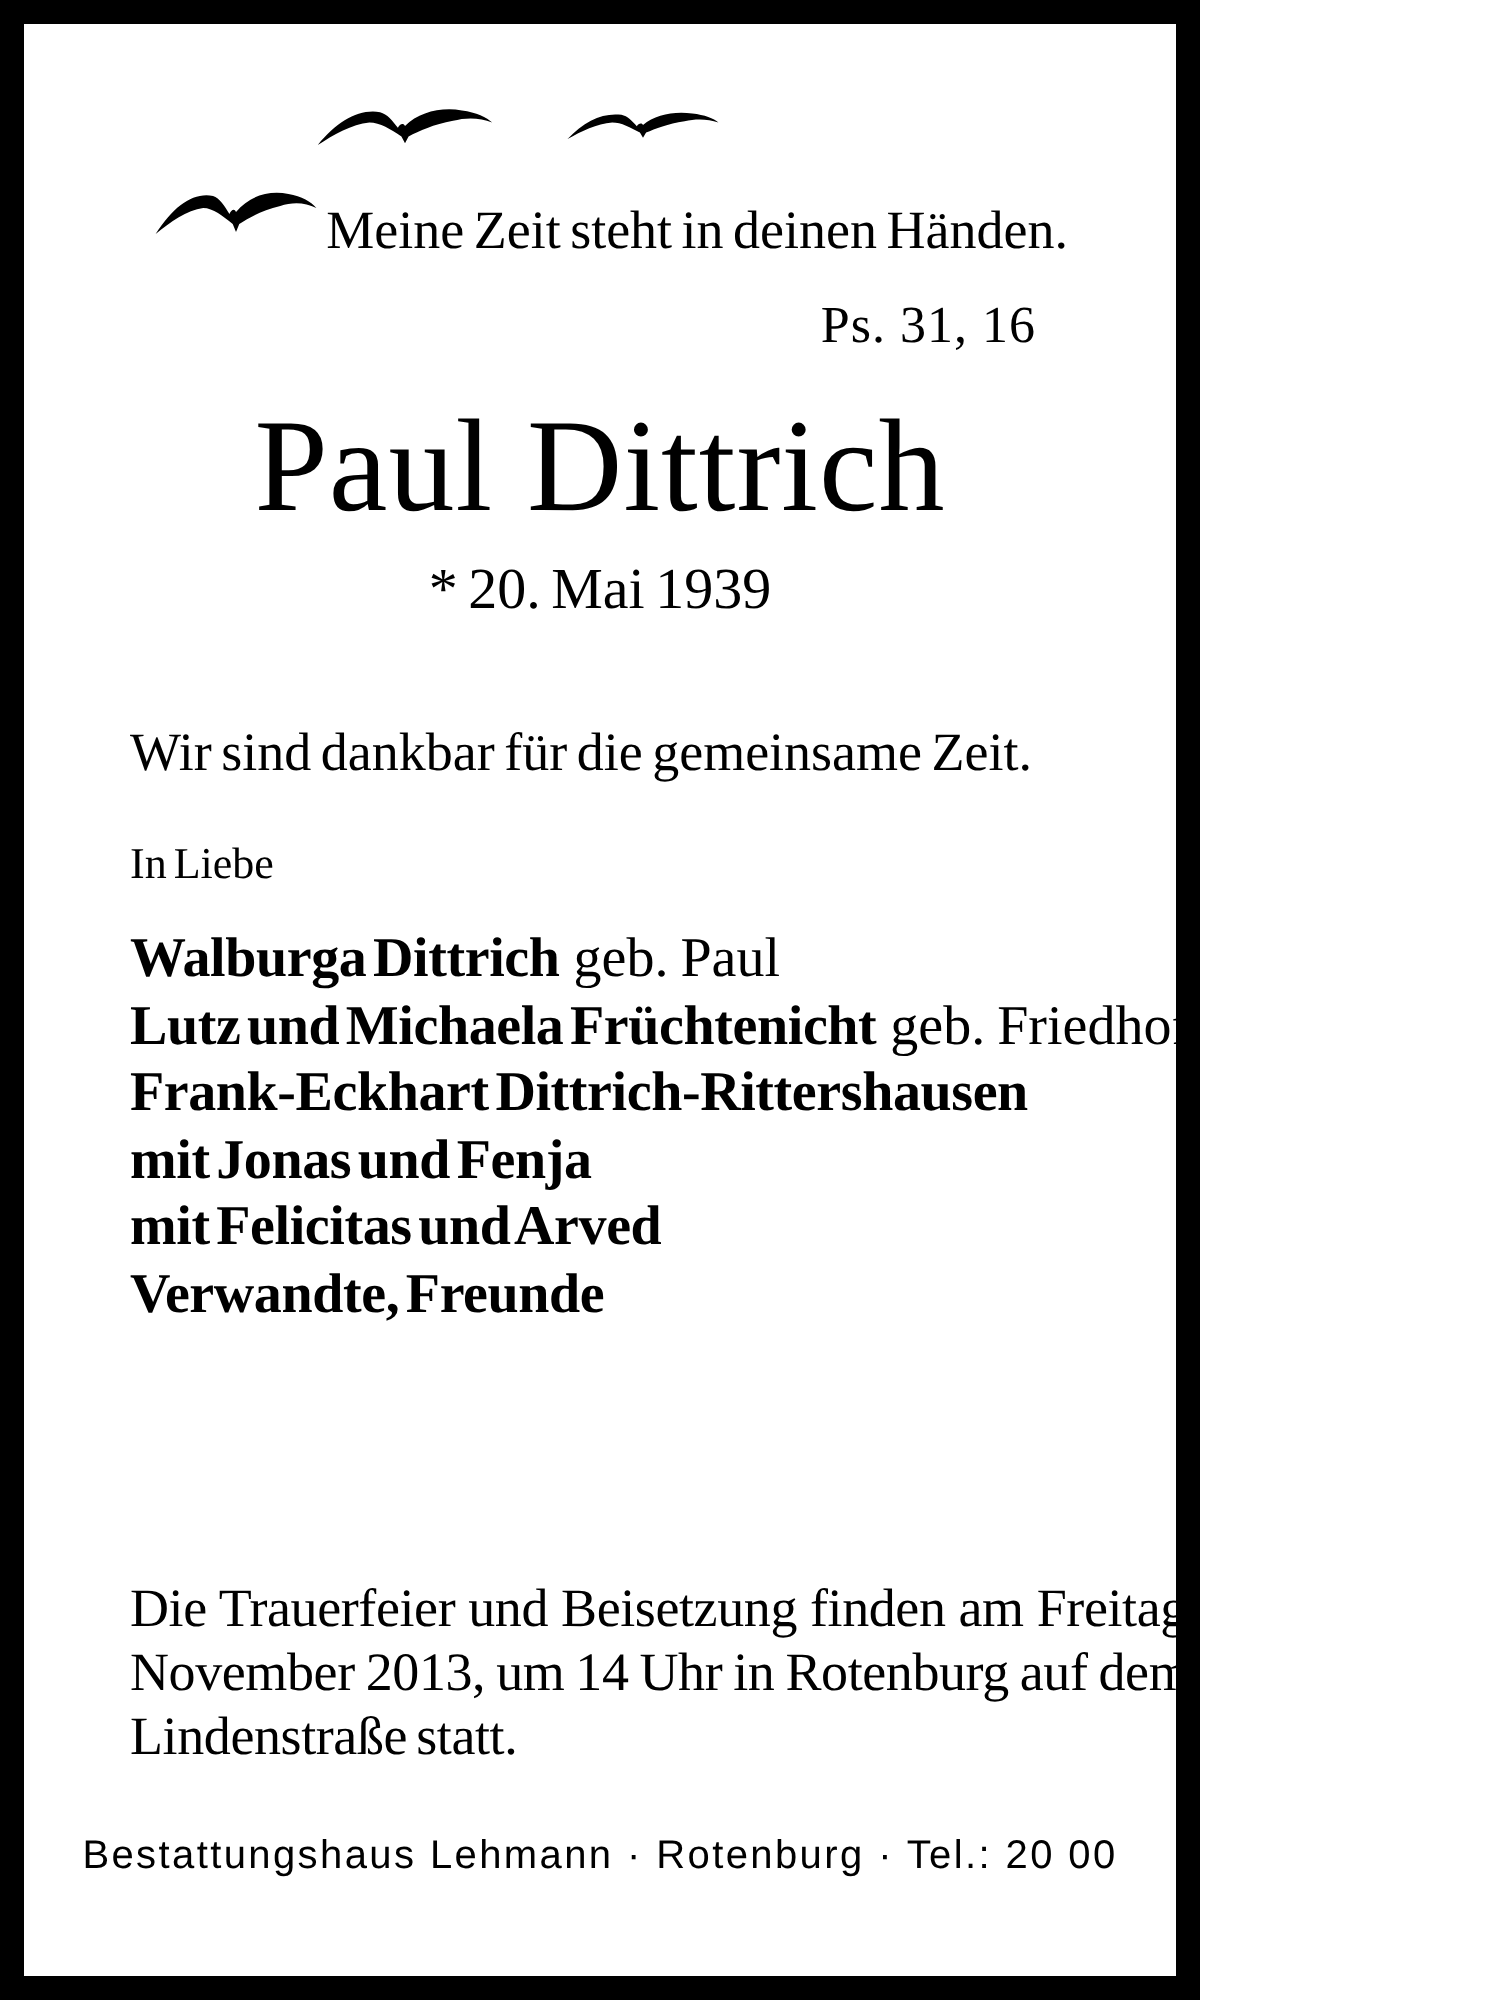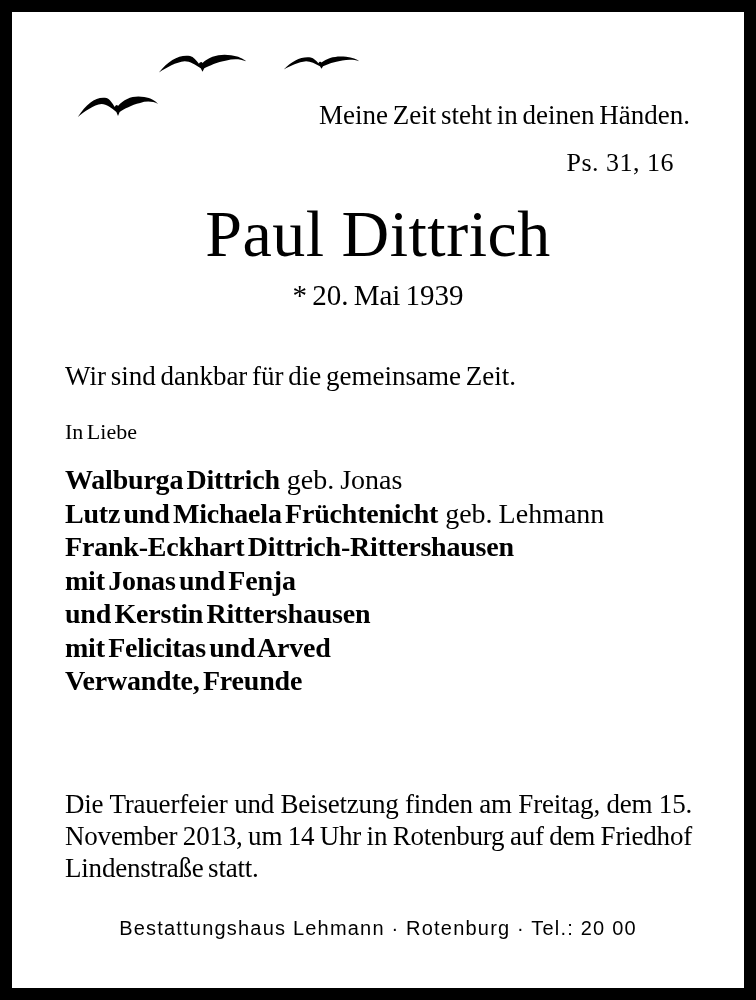--- a/index.html
+++ b/index.html
@@ -3,21 +3,21 @@
 <meta charset="utf-8">
 <style>
   :root{
     --frame:#000000;
     --paper:#ffffff;
     --ink:#000000;
   }
   html,body{margin:0;padding:0;background:#ffffff;}
   .page{
     position:relative;
-    width:756px;height:1000px;
+    width:600px;height:1000px;
     background:var(--paper);
     overflow:hidden;
     font-family:"Liberation Serif", serif;
     color:var(--ink);
   }
   .frame{
     position:absolute;inset:0;
     border:12px solid var(--frame);
     pointer-events:none;
     z-index:5;
@@ -123,33 +123,30 @@
   <div class="abs deceased-name">Paul Dittrich</div>
   <div class="abs dates">
     <span>* 20. Mai 1939</span>
   </div>
 
   <div class="abs thanks">Wir sind dankbar für die gemeinsame Zeit.</div>
   <div class="abs salutation">In Liebe</div>
 
   <div class="abs mourners">
     <div class="mourner">
-      <span class="m-name">Walburga Dittrich</span><span class="m-suffix">geb. Jonas</span>
+      <span class="m-name">Walburga Dittrich</span><span class="m-suffix">geb. Paul</span>
     </div>
     <div class="mourner">
-      <span class="m-name">Lutz und Michaela Früchtenicht</span><span class="m-suffix">geb. Lehmann</span>
+      <span class="m-name">Lutz und Michaela Früchtenicht</span><span class="m-suffix">geb. Friedhof</span>
     </div>
     <div class="mourner">
       <span class="m-name">Frank-Eckhart Dittrich-Rittershausen</span>
     </div>
     <div class="mourner">
       <span class="m-name">mit Jonas und Fenja</span>
-    </div>
-    <div class="mourner">
-      <span class="m-name">und Kerstin Rittershausen</span>
     </div>
     <div class="mourner">
       <span class="m-name">mit Felicitas und Arved</span>
     </div>
     <div class="mourner">
       <span class="m-name">Verwandte, Freunde</span>
     </div>
   </div>
 
   <div class="abs details">Die Trauerfeier und Beisetzung finden am Freitag, dem 15. November 2013, um 14 Uhr in Rotenburg auf dem Friedhof Lindenstraße statt.</div>

